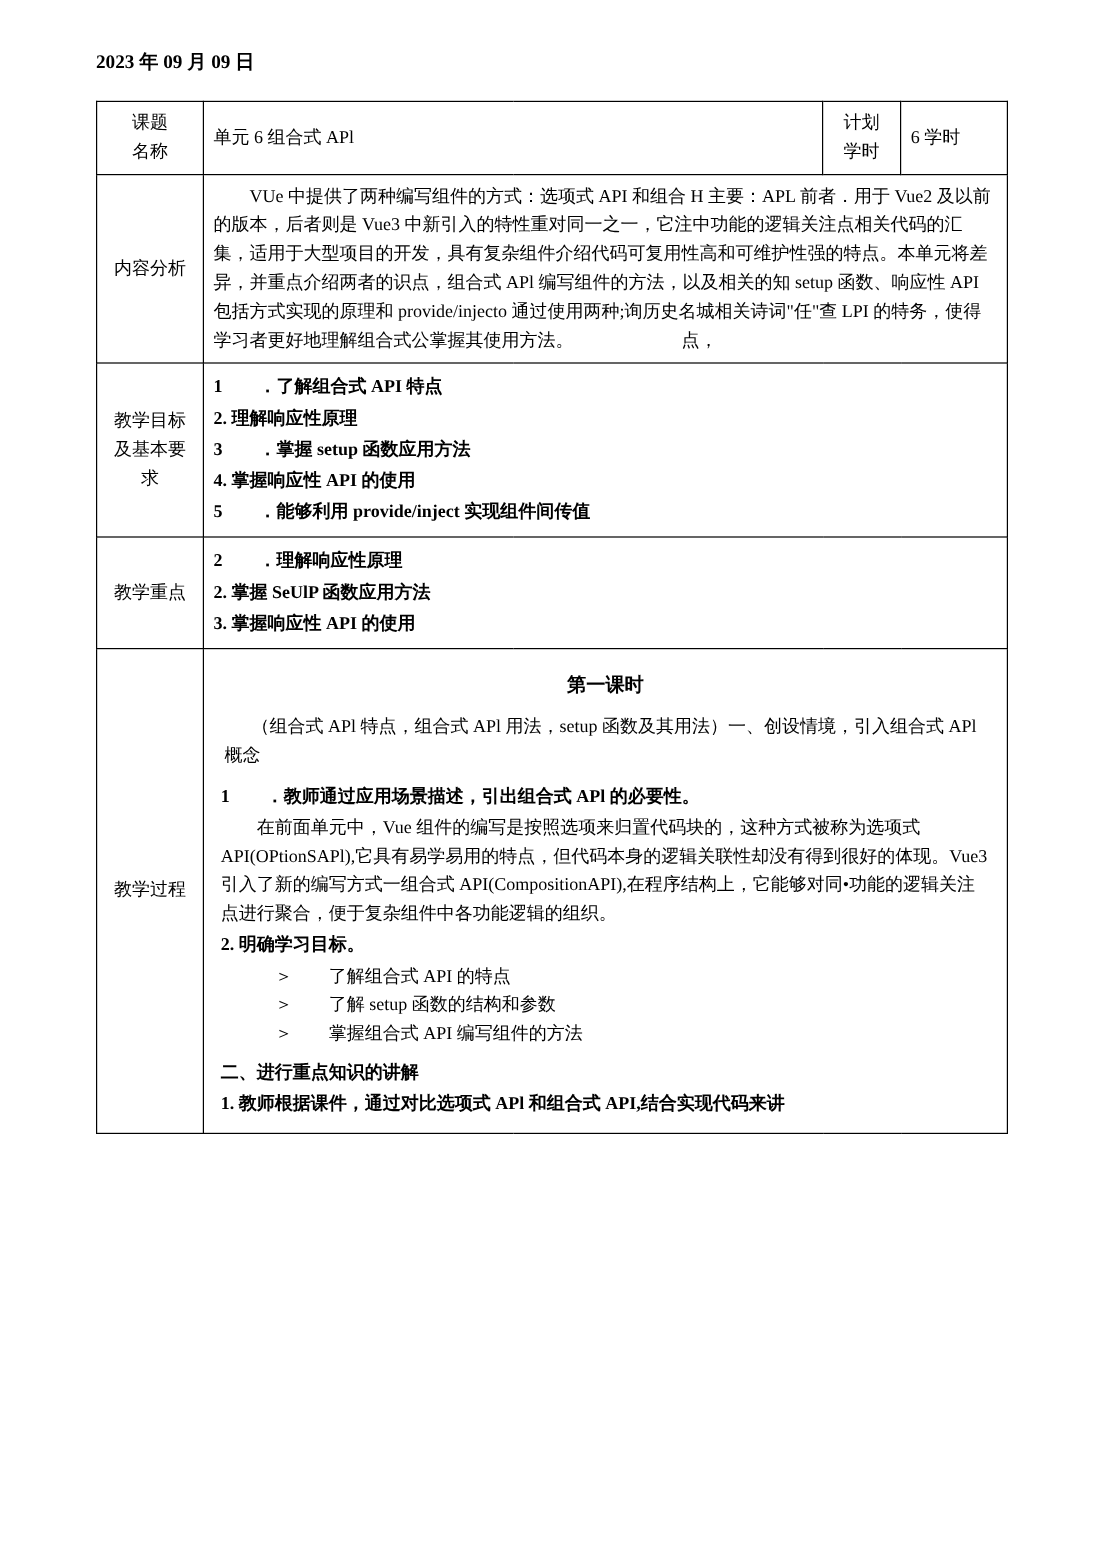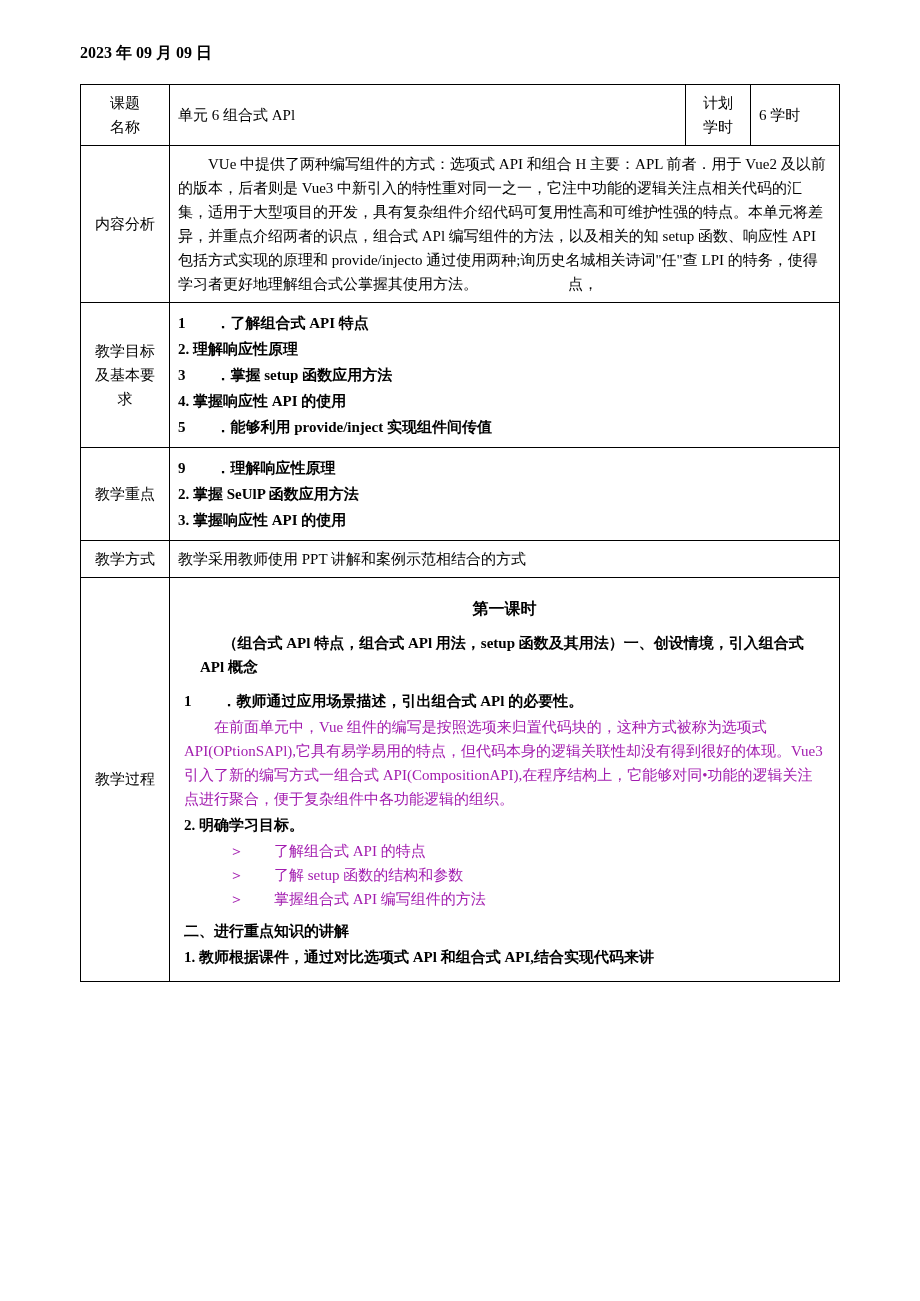--- a/index.html
+++ b/index.html
@@ -37,26 +37,26 @@
     text-align: center;
     width: 48px;
   }
   .heading {
     text-align: center;
     font-weight: bold;
     font-size: 16px;
     margin: 8px 0;
   }
   .sub-heading {
-    font-weight: bold;
-    margin: 10px 16px;
+    font-weight: normal;
+    margin: 10px 3px;
     text-indent: 1.5em;
   }
   .blue-text {
-    color: #a21caf;
+    color: #000000;
   }
   .list-line {
     margin: 2px 0;
     font-weight: bold;
   }
   .bullet {
     padding-left: 3em;
   }
   .bold { font-weight: bold; }
   .process-cell { vertical-align: top; padding: 10px 14px !important; }
@@ -86,28 +86,24 @@
       <div class="list-line">1　　．了解组合式 API 特点</div>
       <div class="list-line">2. 理解响应性原理</div>
       <div class="list-line">3　　．掌握 setup 函数应用方法</div>
       <div class="list-line">4. 掌握响应性 API 的使用</div>
       <div class="list-line">5　　．能够利用 provide/inject 实现组件间传值</div>
     </td>
   </tr>
   <tr>
     <td class="label">教学重点</td>
     <td colspan="4">
-      <div class="list-line">9　　．理解响应性原理</div>
+      <div class="list-line">2　　．理解响应性原理</div>
       <div class="list-line">2. 掌握 SeUlP 函数应用方法</div>
       <div class="list-line">3. 掌握响应性 API 的使用</div>
     </td>
-  </tr>
-  <tr>
-    <td class="label">教学方式</td>
-    <td colspan="4">教学采用教师使用 PPT 讲解和案例示范相结合的方式</td>
   </tr>
   <tr>
     <td class="label">教学过程</td>
     <td colspan="4" class="process-cell">
       <div class="heading">第一课时</div>
       <div class="sub-heading">（组合式 APl 特点，组合式 APl 用法，setup 函数及其用法）一、创设情境，引入组合式 APl 概念</div>
       <div class="list-line">1　　．教师通过应用场景描述，引出组合式 APl 的必要性。</div>
       <div class="blue-text">　　在前面单元中，Vue 组件的编写是按照选项来归置代码块的，这种方式被称为选项式 API(OPtionSAPl),它具有易学易用的特点，但代码本身的逻辑关联性却没有得到很好的体现。Vue3 引入了新的编写方式一组合式 API(CompositionAPI),在程序结构上，它能够对同•功能的逻辑关注点进行聚合，便于复杂组件中各功能逻辑的组织。</div>
       <div class="list-line">2. 明确学习目标。</div>
       <div class="bullet blue-text">

